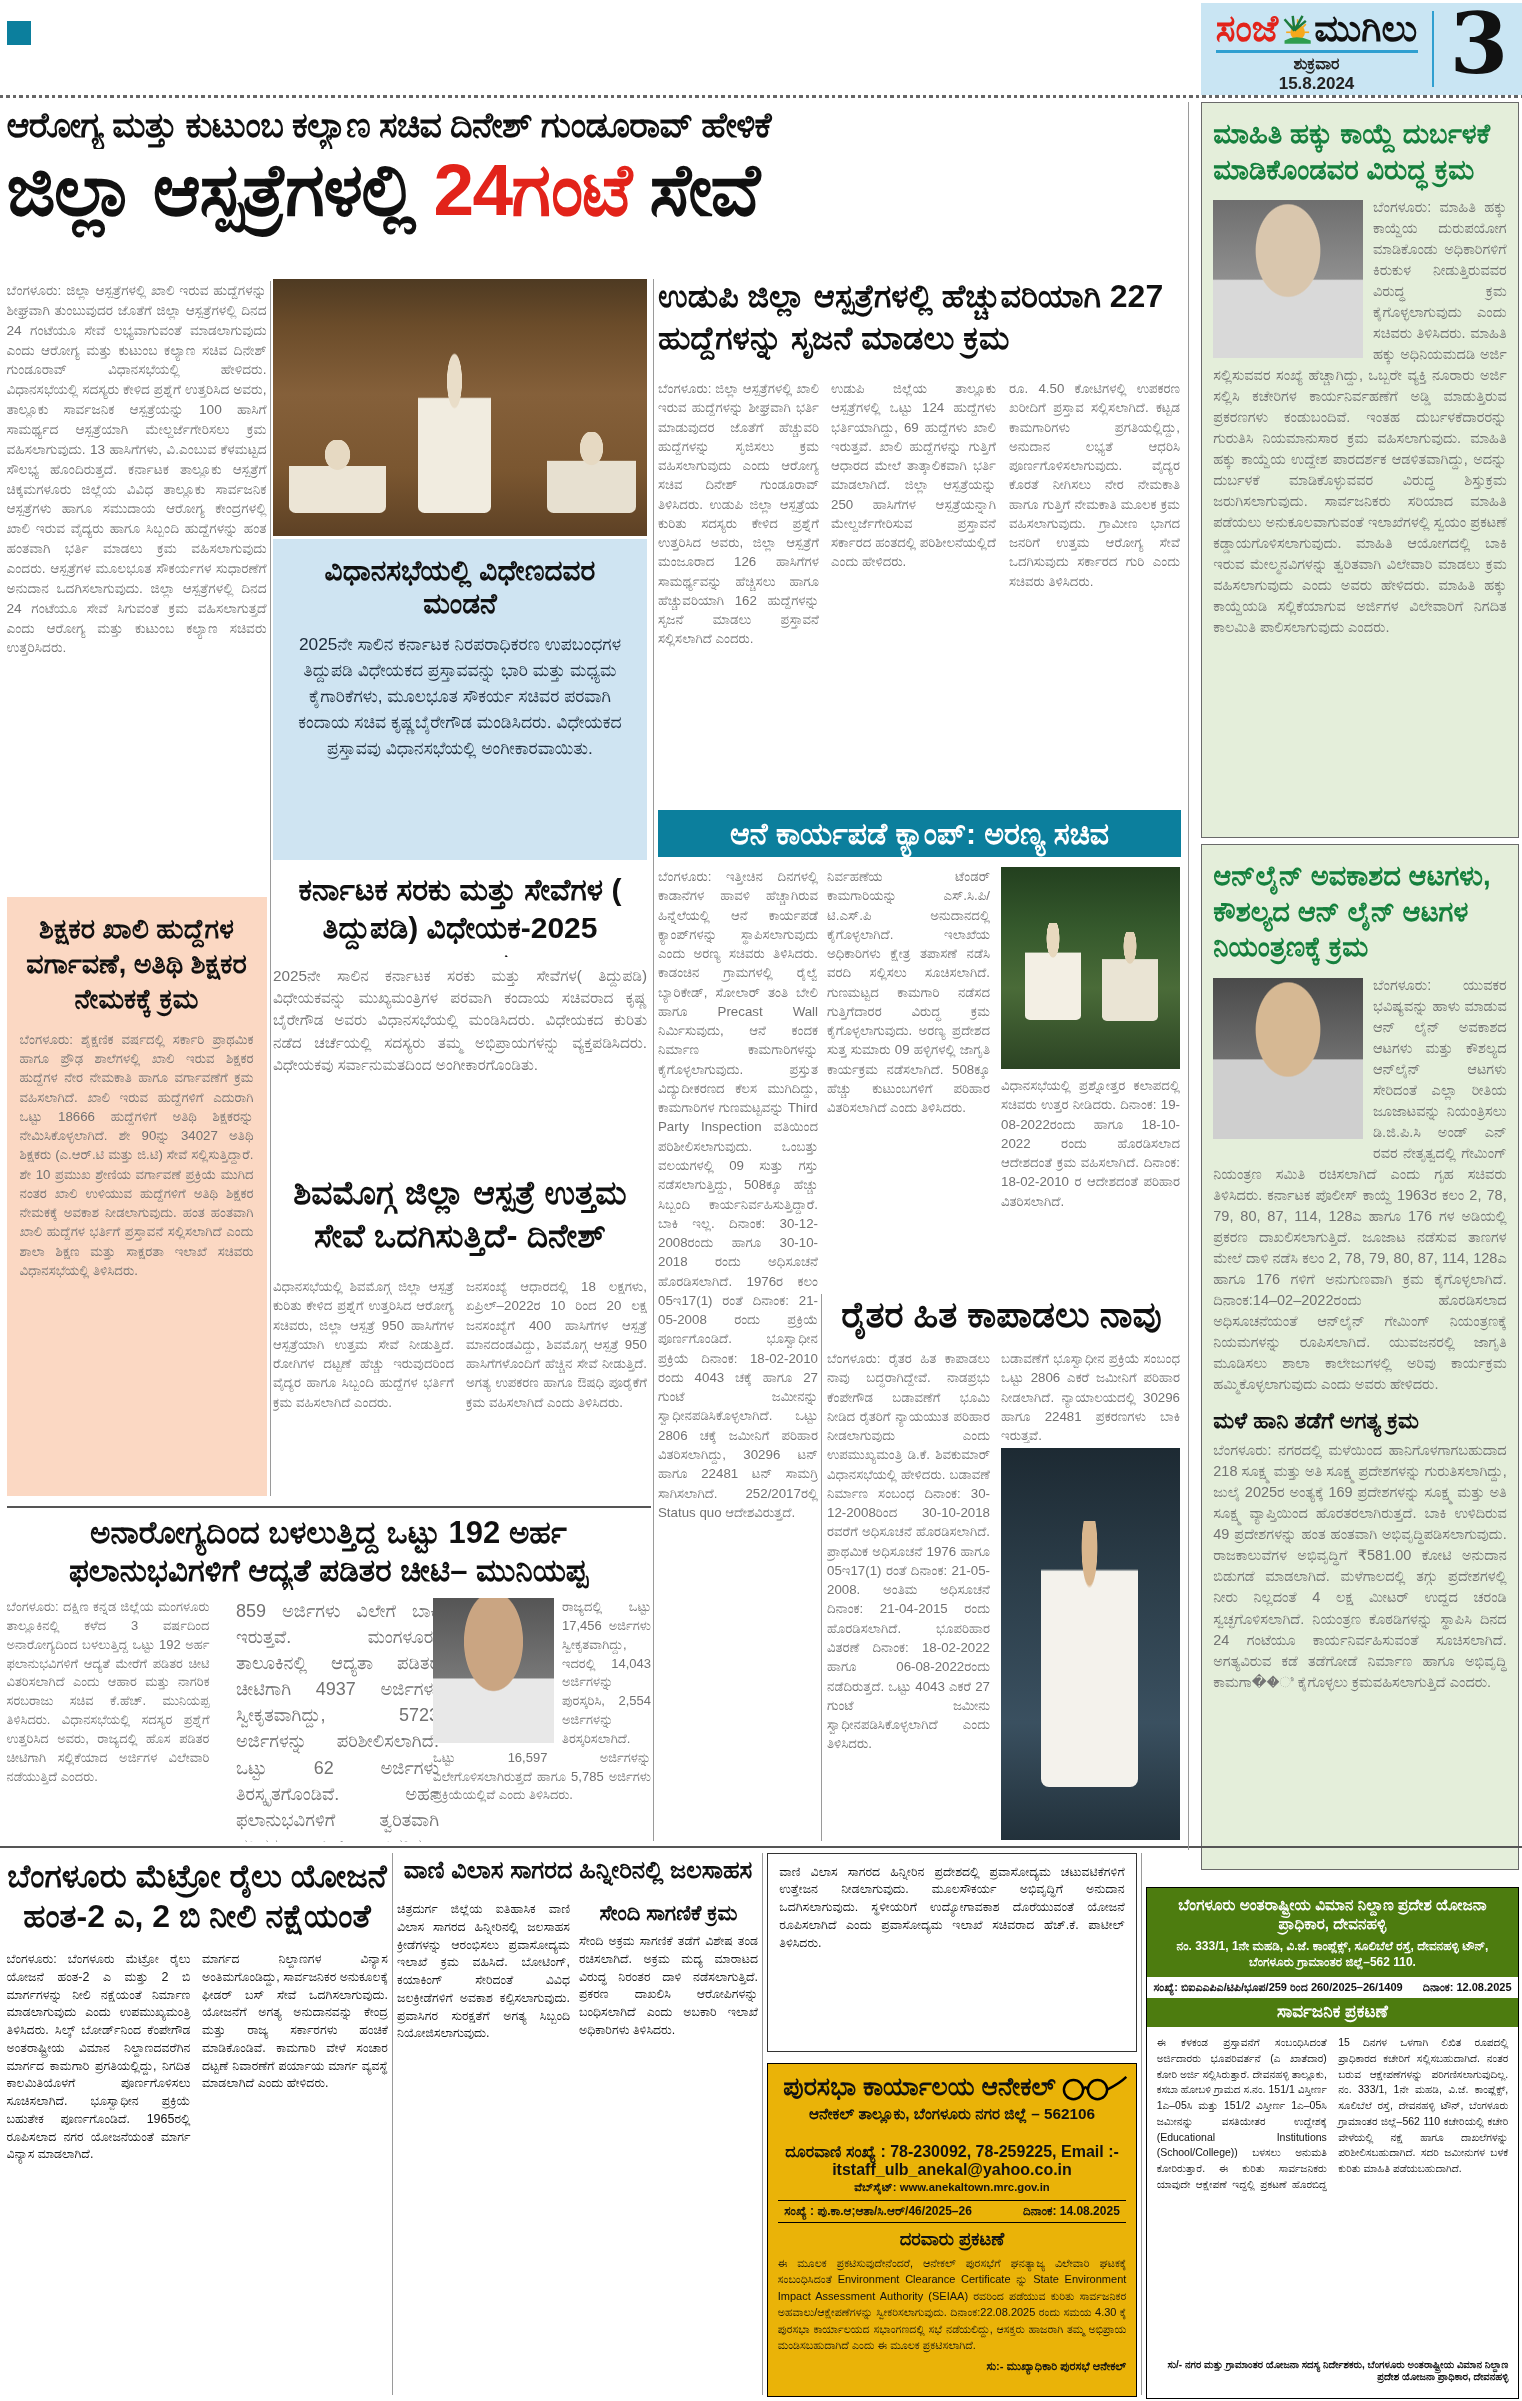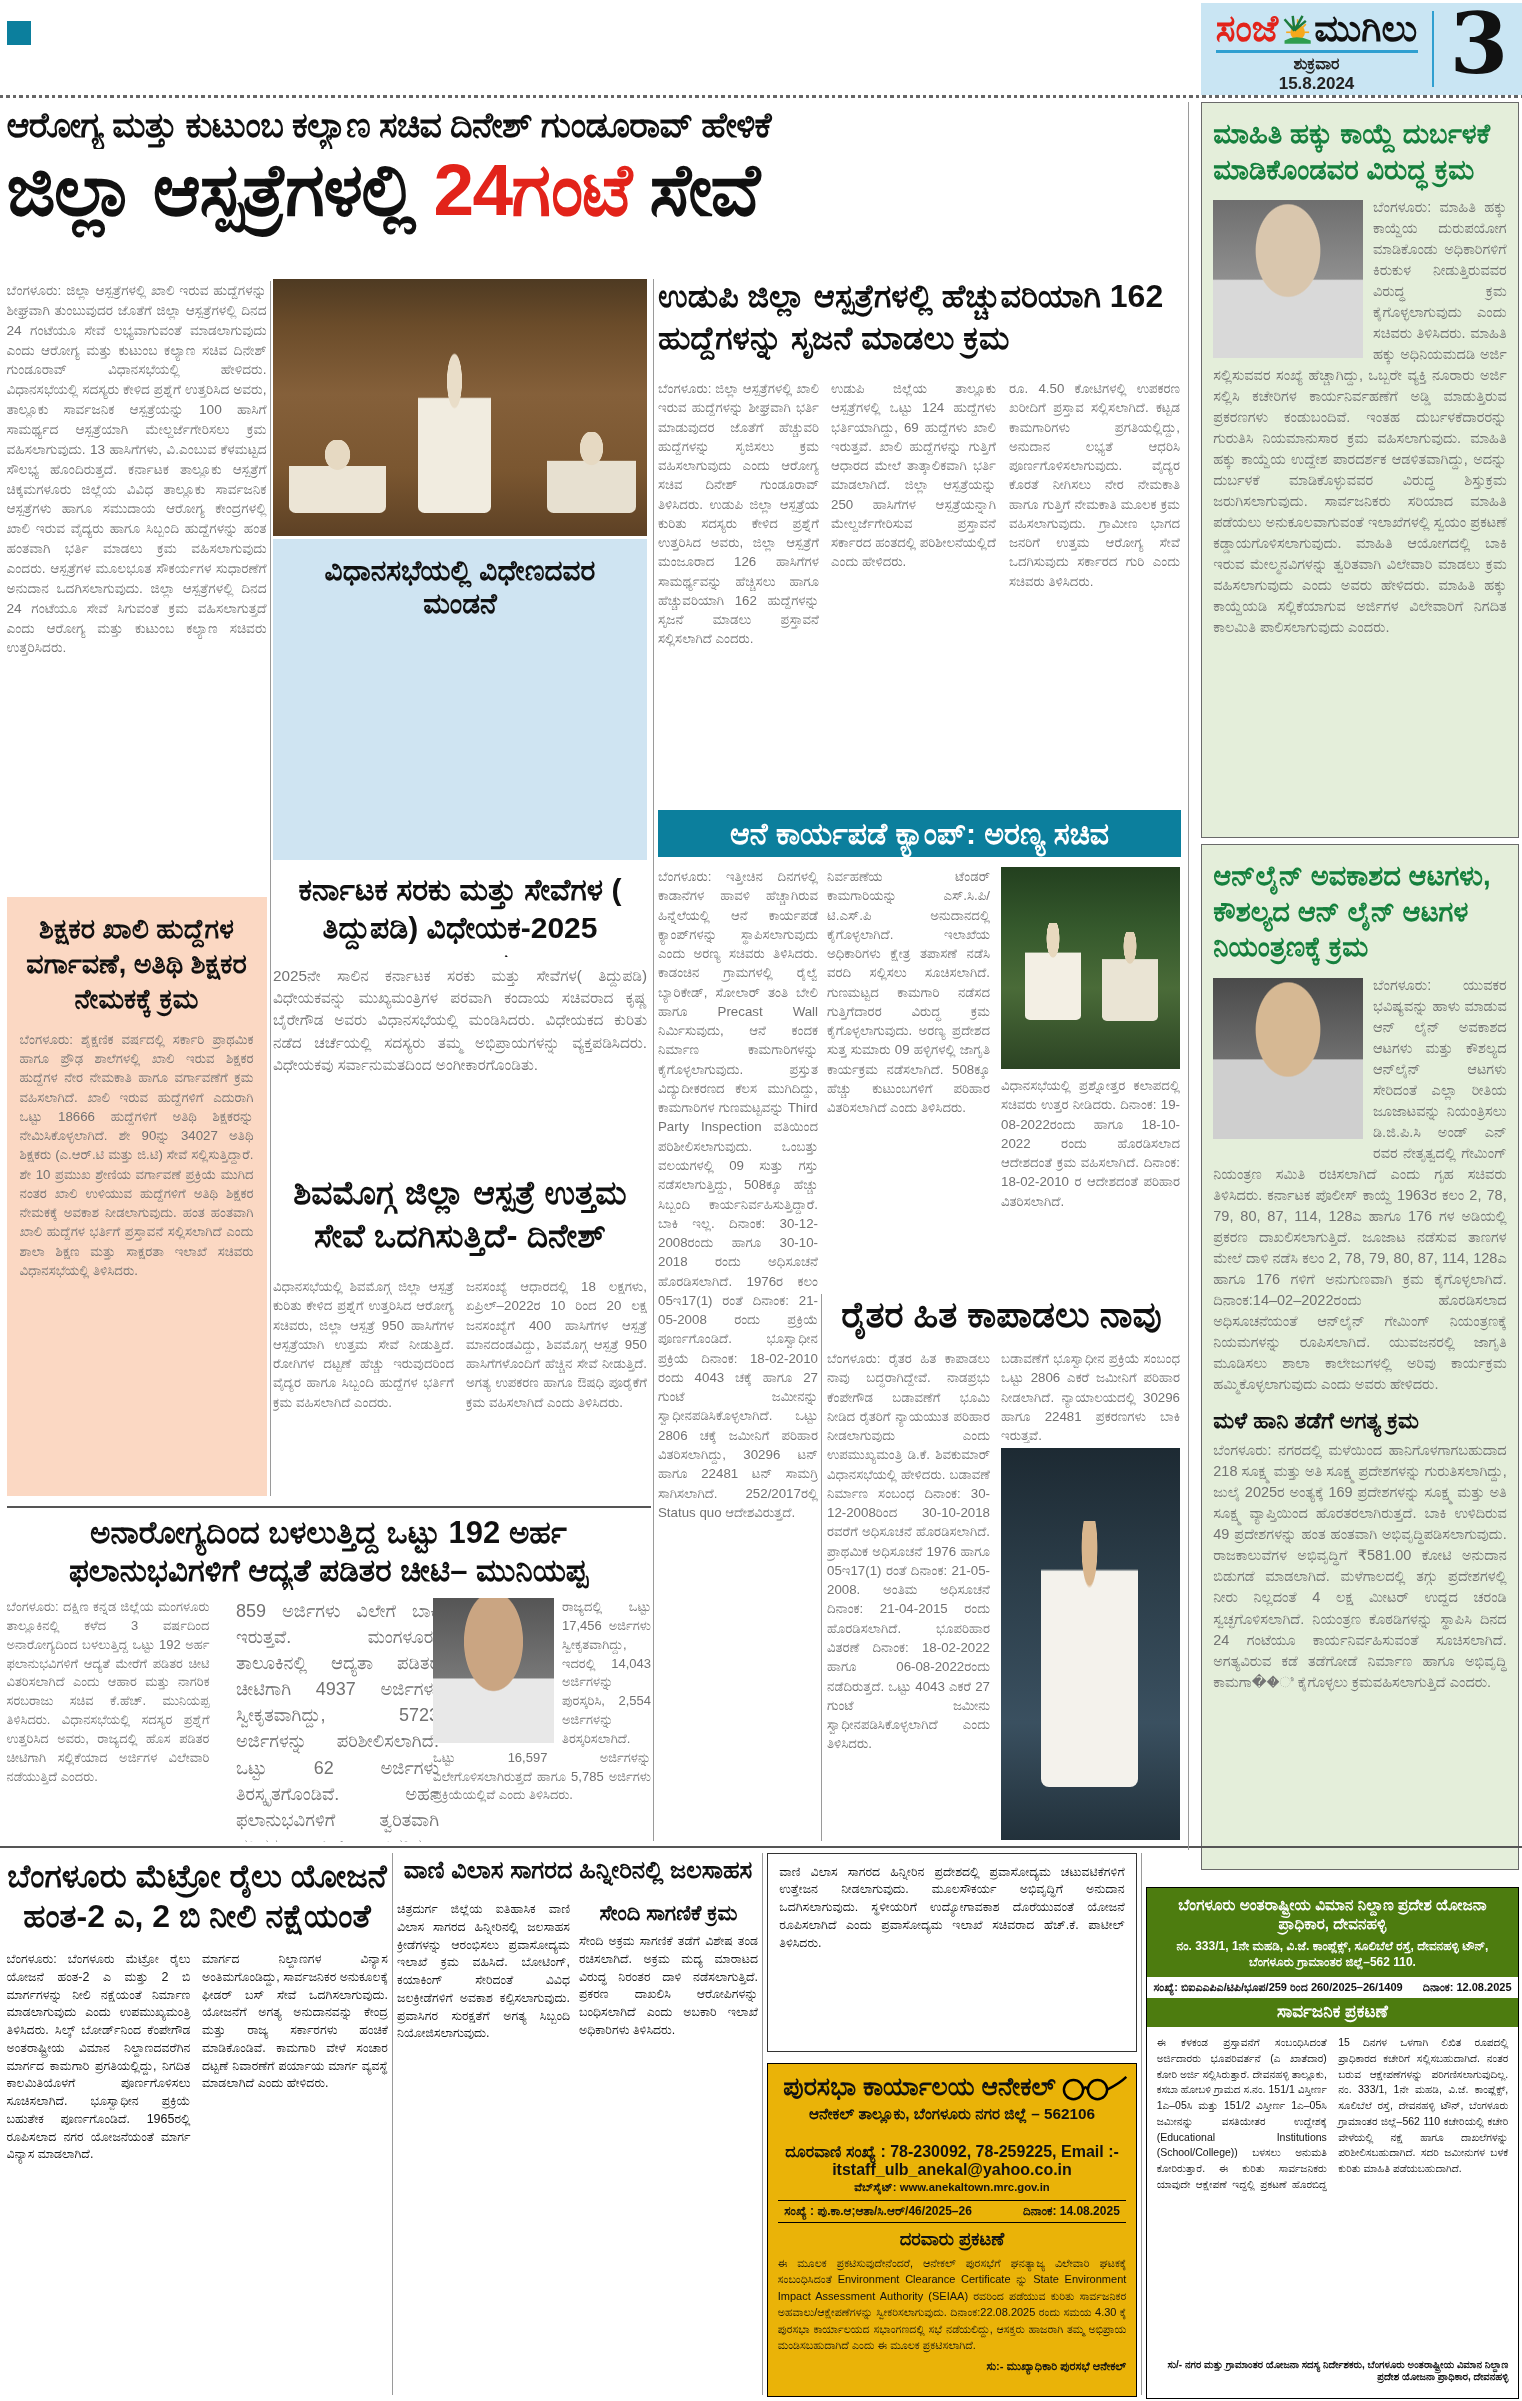--- a/index.html
+++ b/index.html
@@ -77,30 +77,31 @@
 
   <div class="abs photo" style="left:273px;top:279px;width:374px;height:257px;
        background:linear-gradient(180deg,#4e3a22 0%,#6b4c2a 18%,#85603a 45%,#7a5630 75%,#5d4125 100%);">
     <div class="abs" style="left:145px;top:73px;width:73px;height:161px;background:radial-gradient(ellipse at 50% 18%,#e9ddc8 0 14%,transparent 15%),linear-gradient(180deg,transparent 28%,#f1ece0 29% 100%);border-radius:6.5px;"></div>
     <div class="abs" style="left:16px;top:161px;width:97px;height:73px;background:radial-gradient(ellipse at 50% 20%,#e6d9c2 0 18%,transparent 19%),linear-gradient(180deg,transparent 35%,#ece5d6 36% 100%);border-radius:6.5px;"></div>
     <div class="abs" style="left:274px;top:153px;width:89px;height:81px;background:radial-gradient(ellipse at 50% 20%,#e6d9c2 0 18%,transparent 19%),linear-gradient(180deg,transparent 35%,#e7e0d0 36% 100%);border-radius:6.5px;"></div>
   </div>
 
   <div class="abs cap-blue clip" style="left:273px;top:539px;width:374px;height:321px;padding:16px 18px;">
     <div class="ct" style="font-size:28px;font-weight:bold;margin-bottom:11.3px;">ವಿಧಾನಸಭೆಯಲ್ಲಿ ವಿಧೇಣದವರ ಮಂಡನೆ</div>
+    <div class="ct" style="font-size:17.3px;line-height:1.5;color:#1c2b3a;">2025ನೇ ಸಾಲಿನ ಕರ್ನಾಟಕ ನಿರಪರಾಧಿಕರಣ ಉಪಬಂಧಗಳ ತಿದ್ದುಪಡಿ ವಿಧೇಯಕದ ಪ್ರಸ್ತಾವವನ್ನು ಭಾರಿ ಮತ್ತು ಮಧ್ಯಮ ಕೈಗಾರಿಕೆಗಳು, ಮೂಲಭೂತ ಸೌಕರ್ಯ ಸಚಿವರ ಪರವಾಗಿ ಕಂದಾಯ ಸಚಿವ ಕೃಷ್ಣಬೈರೇಗೌಡ ಮಂಡಿಸಿದರು. ವಿಧೇಯಕದ ಪ್ರಸ್ತಾವವು ವಿಧಾನಸಭೆಯಲ್ಲಿ ಅಂಗೀಕಾರವಾಯಿತು.</div>
   </div>
 
   <div class="abs ct clip" style="left:273px;top:871px;width:374px;height:86px;font-size:30px;font-weight:bold;line-height:1.25;">ಕರ್ನಾಟಕ ಸರಕು ಮತ್ತು ಸೇವೆಗಳ ( ತಿದ್ದುಪಡಿ) ವಿಧೇಯಕ-2025 ಅಂಗೀಕಾರ</div>
   <div class="abs news-body clip" style="left:273px;top:965px;width:374px;height:176px;font-size:15.3px;">2025ನೇ ಸಾಲಿನ ಕರ್ನಾಟಕ ಸರಕು ಮತ್ತು ಸೇವೆಗಳ( ತಿದ್ದುಪಡಿ) ವಿಧೇಯಕವನ್ನು ಮುಖ್ಯಮಂತ್ರಿಗಳ ಪರವಾಗಿ ಕಂದಾಯ ಸಚಿವರಾದ ಕೃಷ್ಣ ಬೈರೇಗೌಡ ಅವರು ವಿಧಾನಸಭೆಯಲ್ಲಿ ಮಂಡಿಸಿದರು. ವಿಧೇಯಕದ ಕುರಿತು ನಡೆದ ಚರ್ಚೆಯಲ್ಲಿ ಸದಸ್ಯರು ತಮ್ಮ ಅಭಿಪ್ರಾಯಗಳನ್ನು ವ್ಯಕ್ತಪಡಿಸಿದರು. ವಿಧೇಯಕವು ಸರ್ವಾನುಮತದಿಂದ ಅಂಗೀಕಾರಗೊಂಡಿತು.</div>
 
   <div class="abs ct clip" style="left:273px;top:1172px;width:374px;height:94px;font-size:33px;font-weight:bold;line-height:1.3;">ಶಿವಮೊಗ್ಗ ಜಿಲ್ಲಾ ಆಸ್ಪತ್ರೆ ಉತ್ತಮ ಸೇವೆ ಒದಗಿಸುತ್ತಿದೆ- ದಿನೇಶ್ ಗುಂಡೂರಾವ್</div>
   <div class="abs news-body clip" style="left:273px;top:1277px;width:181px;height:219px;font-size:13.3px;">ವಿಧಾನಸಭೆಯಲ್ಲಿ ಶಿವಮೊಗ್ಗ ಜಿಲ್ಲಾ ಆಸ್ಪತ್ರೆ ಕುರಿತು ಕೇಳಿದ ಪ್ರಶ್ನೆಗೆ ಉತ್ತರಿಸಿದ ಆರೋಗ್ಯ ಸಚಿವರು, ಜಿಲ್ಲಾ ಆಸ್ಪತ್ರೆ 950 ಹಾಸಿಗೆಗಳ ಆಸ್ಪತ್ರೆಯಾಗಿ ಉತ್ತಮ ಸೇವೆ ನೀಡುತ್ತಿದೆ. ರೋಗಿಗಳ ದಟ್ಟಣೆ ಹೆಚ್ಚು ಇರುವುದರಿಂದ ವೈದ್ಯರ ಹಾಗೂ ಸಿಬ್ಬಂದಿ ಹುದ್ದೆಗಳ ಭರ್ತಿಗೆ ಕ್ರಮ ವಹಿಸಲಾಗಿದೆ ಎಂದರು.</div>
   <div class="abs news-body clip" style="left:466px;top:1277px;width:181px;height:219px;font-size:13.3px;">ಜನಸಂಖ್ಯೆ ಆಧಾರದಲ್ಲಿ 18 ಲಕ್ಷಗಳು, ಏಪ್ರಿಲ್–2022ರ 10 ರಿಂದ 20 ಲಕ್ಷ ಜನಸಂಖ್ಯೆಗೆ 400 ಹಾಸಿಗೆಗಳ ಆಸ್ಪತ್ರೆ ಮಾನದಂಡವಿದ್ದು, ಶಿವಮೊಗ್ಗ ಆಸ್ಪತ್ರೆ 950 ಹಾಸಿಗೆಗಳೊಂದಿಗೆ ಹೆಚ್ಚಿನ ಸೇವೆ ನೀಡುತ್ತಿದೆ. ಅಗತ್ಯ ಉಪಕರಣ ಹಾಗೂ ಔಷಧಿ ಪೂರೈಕೆಗೆ ಕ್ರಮ ವಹಿಸಲಾಗಿದೆ ಎಂದು ತಿಳಿಸಿದರು.</div>
 
-  <div class="abs clip" style="left:658px;top:276px;width:523px;height:95px;font-size:32px;font-weight:bold;line-height:1.3;">ಉಡುಪಿ ಜಿಲ್ಲಾ ಆಸ್ಪತ್ರೆಗಳಲ್ಲಿ ಹೆಚ್ಚುವರಿಯಾಗಿ 162 ಹುದ್ದೆಗಳನ್ನು ಸೃಜನೆ ಮಾಡಲು ಕ್ರಮ</div>
+  <div class="abs clip" style="left:658px;top:276px;width:523px;height:95px;font-size:32px;font-weight:bold;line-height:1.3;">ಉಡುಪಿ ಜಿಲ್ಲಾ ಆಸ್ಪತ್ರೆಗಳಲ್ಲಿ ಹೆಚ್ಚುವರಿಯಾಗಿ 227 ಹುದ್ದೆಗಳನ್ನು ಸೃಜನೆ ಮಾಡಲು ಕ್ರಮ</div>
   <div class="abs news-body clip" style="left:658px;top:379px;width:161px;height:426px;font-size:13.3px;">ಬೆಂಗಳೂರು: ಜಿಲ್ಲಾ ಆಸ್ಪತ್ರೆಗಳಲ್ಲಿ ಖಾಲಿ ಇರುವ ಹುದ್ದೆಗಳನ್ನು ಶೀಘ್ರವಾಗಿ ಭರ್ತಿ ಮಾಡುವುದರ ಜೊತೆಗೆ ಹೆಚ್ಚುವರಿ ಹುದ್ದೆಗಳನ್ನು ಸೃಜಿಸಲು ಕ್ರಮ ವಹಿಸಲಾಗುವುದು ಎಂದು ಆರೋಗ್ಯ ಸಚಿವ ದಿನೇಶ್ ಗುಂಡೂರಾವ್ ತಿಳಿಸಿದರು. ಉಡುಪಿ ಜಿಲ್ಲಾ ಆಸ್ಪತ್ರೆಯ ಕುರಿತು ಸದಸ್ಯರು ಕೇಳಿದ ಪ್ರಶ್ನೆಗೆ ಉತ್ತರಿಸಿದ ಅವರು, ಜಿಲ್ಲಾ ಆಸ್ಪತ್ರೆಗೆ ಮಂಜೂರಾದ 126 ಹಾಸಿಗೆಗಳ ಸಾಮರ್ಥ್ಯವನ್ನು ಹೆಚ್ಚಿಸಲು ಹಾಗೂ ಹೆಚ್ಚುವರಿಯಾಗಿ 162 ಹುದ್ದೆಗಳನ್ನು ಸೃಜನೆ ಮಾಡಲು ಪ್ರಸ್ತಾವನೆ ಸಲ್ಲಿಸಲಾಗಿದೆ ಎಂದರು.</div>
   <div class="abs news-body clip" style="left:831px;top:379px;width:165px;height:426px;font-size:13.3px;">ಉಡುಪಿ ಜಿಲ್ಲೆಯ ತಾಲ್ಲೂಕು ಆಸ್ಪತ್ರೆಗಳಲ್ಲಿ ಒಟ್ಟು 124 ಹುದ್ದೆಗಳು ಭರ್ತಿಯಾಗಿದ್ದು, 69 ಹುದ್ದೆಗಳು ಖಾಲಿ ಇರುತ್ತವೆ. ಖಾಲಿ ಹುದ್ದೆಗಳನ್ನು ಗುತ್ತಿಗೆ ಆಧಾರದ ಮೇಲೆ ತಾತ್ಕಾಲಿಕವಾಗಿ ಭರ್ತಿ ಮಾಡಲಾಗಿದೆ. ಜಿಲ್ಲಾ ಆಸ್ಪತ್ರೆಯನ್ನು 250 ಹಾಸಿಗೆಗಳ ಆಸ್ಪತ್ರೆಯನ್ನಾಗಿ ಮೇಲ್ದರ್ಜೆಗೇರಿಸುವ ಪ್ರಸ್ತಾವನೆ ಸರ್ಕಾರದ ಹಂತದಲ್ಲಿ ಪರಿಶೀಲನೆಯಲ್ಲಿದೆ ಎಂದು ಹೇಳಿದರು.</div>
   <div class="abs news-body clip" style="left:1009px;top:379px;width:171px;height:426px;font-size:13.3px;">ರೂ. 4.50 ಕೋಟಿಗಳಲ್ಲಿ ಉಪಕರಣ ಖರೀದಿಗೆ ಪ್ರಸ್ತಾವ ಸಲ್ಲಿಸಲಾಗಿದೆ. ಕಟ್ಟಡ ಕಾಮಗಾರಿಗಳು ಪ್ರಗತಿಯಲ್ಲಿದ್ದು, ಅನುದಾನ ಲಭ್ಯತೆ ಆಧರಿಸಿ ಪೂರ್ಣಗೊಳಿಸಲಾಗುವುದು. ವೈದ್ಯರ ಕೊರತೆ ನೀಗಿಸಲು ನೇರ ನೇಮಕಾತಿ ಹಾಗೂ ಗುತ್ತಿಗೆ ನೇಮಕಾತಿ ಮೂಲಕ ಕ್ರಮ ವಹಿಸಲಾಗುವುದು. ಗ್ರಾಮೀಣ ಭಾಗದ ಜನರಿಗೆ ಉತ್ತಮ ಆರೋಗ್ಯ ಸೇವೆ ಒದಗಿಸುವುದು ಸರ್ಕಾರದ ಗುರಿ ಎಂದು ಸಚಿವರು ತಿಳಿಸಿದರು.</div>
 
   <div class="abs banner-teal ct clip" style="left:658px;top:810px;width:523px;height:47px;font-size:30px;font-weight:bold;line-height:47px;">ಆನೆ ಕಾರ್ಯಪಡೆ ಕ್ಯಾಂಪ್: ಅರಣ್ಯ ಸಚಿವ</div>
   <div class="abs news-body clip" style="left:658px;top:867px;width:160px;height:975px;font-size:13.3px;">ಬೆಂಗಳೂರು: ಇತ್ತೀಚಿನ ದಿನಗಳಲ್ಲಿ ಕಾಡಾನೆಗಳ ಹಾವಳಿ ಹೆಚ್ಚಾಗಿರುವ ಹಿನ್ನೆಲೆಯಲ್ಲಿ ಆನೆ ಕಾರ್ಯಪಡೆ ಕ್ಯಾಂಪ್‌ಗಳನ್ನು ಸ್ಥಾಪಿಸಲಾಗುವುದು ಎಂದು ಅರಣ್ಯ ಸಚಿವರು ತಿಳಿಸಿದರು. ಕಾಡಂಚಿನ ಗ್ರಾಮಗಳಲ್ಲಿ ರೈಲ್ವೆ ಬ್ಯಾರಿಕೇಡ್, ಸೋಲಾರ್ ತಂತಿ ಬೇಲಿ ಹಾಗೂ Precast Wall ನಿರ್ಮಿಸುವುದು, ಆನೆ ಕಂದಕ ನಿರ್ಮಾಣ ಕಾಮಗಾರಿಗಳನ್ನು ಕೈಗೊಳ್ಳಲಾಗುವುದು. ಪ್ರಸ್ತುತ ವಿದ್ಯುದೀಕರಣದ ಕೆಲಸ ಮುಗಿದಿದ್ದು, ಕಾಮಗಾರಿಗಳ ಗುಣಮಟ್ಟವನ್ನು Third Party Inspection ವತಿಯಿಂದ ಪರಿಶೀಲಿಸಲಾಗುವುದು. ಒಂಬತ್ತು ವಲಯಗಳಲ್ಲಿ 09 ಸುತ್ತು ಗಸ್ತು ನಡೆಸಲಾಗುತ್ತಿದ್ದು, 508ಕ್ಕೂ ಹೆಚ್ಚು ಸಿಬ್ಬಂದಿ ಕಾರ್ಯನಿರ್ವಹಿಸುತ್ತಿದ್ದಾರೆ. ಬಾಕಿ ಇಲ್ಲ. ದಿನಾಂಕ: 30-12-2008ರಂದು ಹಾಗೂ 30-10-2018 ರಂದು ಅಧಿಸೂಚನೆ ಹೊರಡಿಸಲಾಗಿದೆ. 1976ರ ಕಲಂ 05ಇ17(1) ರಂತೆ ದಿನಾಂಕ: 21-05-2008 ರಂದು ಪ್ರಕ್ರಿಯೆ ಪೂರ್ಣಗೊಂಡಿದೆ. ಭೂಸ್ವಾಧೀನ ಪ್ರಕ್ರಿಯೆ ದಿನಾಂಕ: 18-02-2010 ರಂದು 4043 ಚಕ್ಕೆ ಹಾಗೂ 27 ಗುಂಟೆ ಜಮೀನನ್ನು ಸ್ವಾಧೀನಪಡಿಸಿಕೊಳ್ಳಲಾಗಿದೆ. ಒಟ್ಟು 2806 ಚಕ್ಕೆ ಜಮೀನಿಗೆ ಪರಿಹಾರ ವಿತರಿಸಲಾಗಿದ್ದು, 30296 ಟನ್ ಹಾಗೂ 22481 ಟನ್ ಸಾಮಗ್ರಿ ಸಾಗಿಸಲಾಗಿದೆ. 252/2017ರಲ್ಲಿ Status quo ಆದೇಶವಿರುತ್ತದೆ.</div>
   <div class="abs news-body clip" style="left:827px;top:867px;width:163px;height:418px;font-size:13.3px;">ನಿರ್ವಹಣೆಯ ಟೆಂಡರ್ ಕಾಮಗಾರಿಯನ್ನು ಎಸ್.ಸಿ.ಪಿ/ಟಿ.ಎಸ್.ಪಿ ಅನುದಾನದಲ್ಲಿ ಕೈಗೊಳ್ಳಲಾಗಿದೆ. ಇಲಾಖೆಯ ಅಧಿಕಾರಿಗಳು ಕ್ಷೇತ್ರ ತಪಾಸಣೆ ನಡೆಸಿ ವರದಿ ಸಲ್ಲಿಸಲು ಸೂಚಿಸಲಾಗಿದೆ. ಗುಣಮಟ್ಟದ ಕಾಮಗಾರಿ ನಡೆಸದ ಗುತ್ತಿಗೆದಾರರ ವಿರುದ್ಧ ಕ್ರಮ ಕೈಗೊಳ್ಳಲಾಗುವುದು. ಅರಣ್ಯ ಪ್ರದೇಶದ ಸುತ್ತ ಸುಮಾರು 09 ಹಳ್ಳಿಗಳಲ್ಲಿ ಜಾಗೃತಿ ಕಾರ್ಯಕ್ರಮ ನಡೆಸಲಾಗಿದೆ. 508ಕ್ಕೂ ಹೆಚ್ಚು ಕುಟುಂಬಗಳಿಗೆ ಪರಿಹಾರ ವಿತರಿಸಲಾಗಿದೆ ಎಂದು ತಿಳಿಸಿದರು.</div>
   <div class="abs photo" style="left:1001px;top:867px;width:179px;height:202px;
        background:linear-gradient(180deg,#23401f 0%,#35592c 30%,#4a6b38 60%,#2c4424 100%);">
     <div class="abs" style="left:24px;top:56px;width:56px;height:97px;background:radial-gradient(ellipse at 50% 16%,#e8d9bf 0 16%,transparent 17%),linear-gradient(180deg,transparent 30%,#f3efe4 31% 100%);border-radius:4.8px;"></div>

